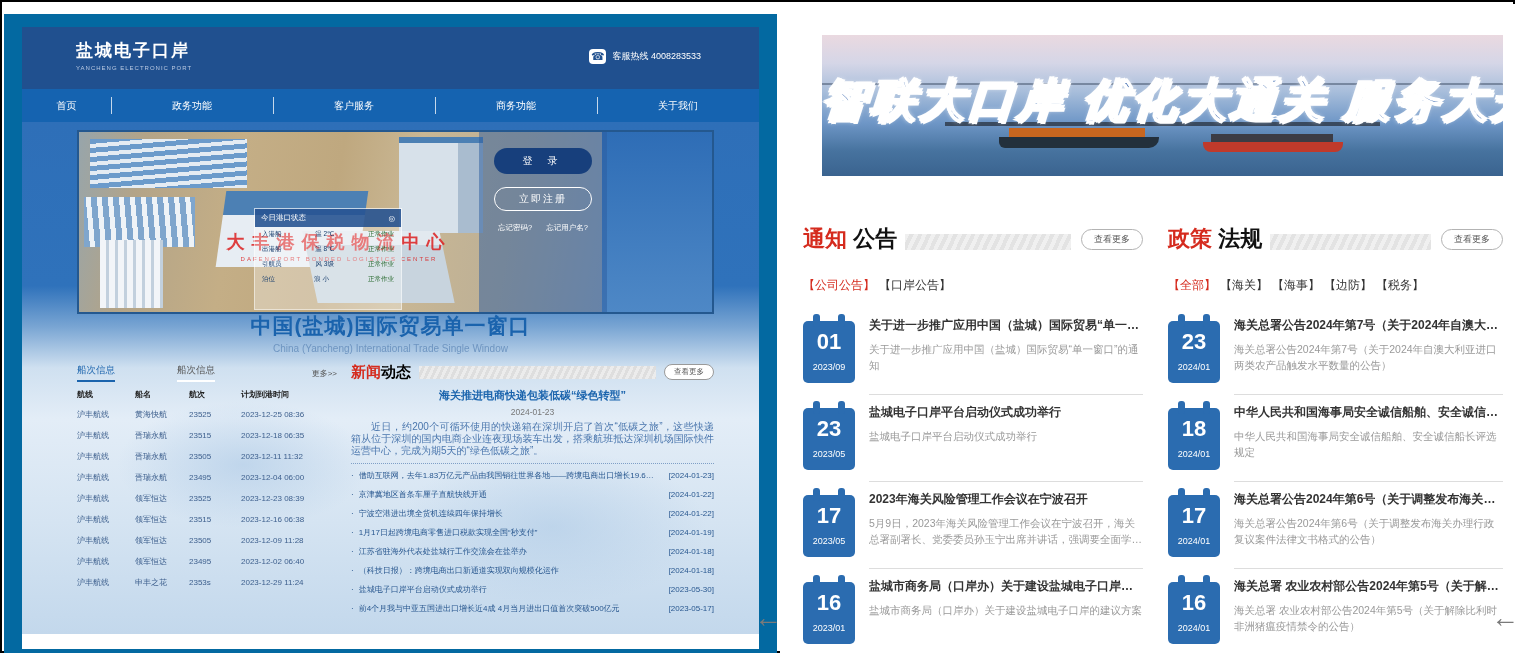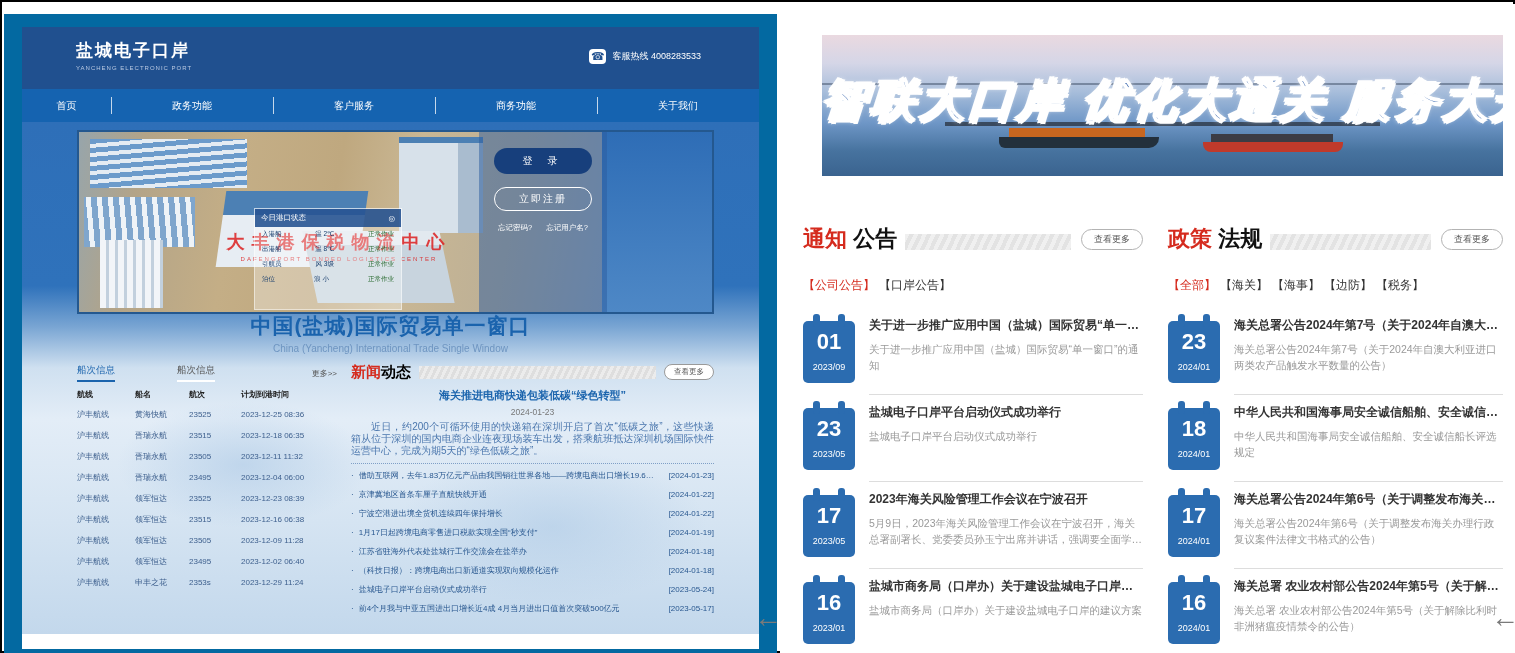--- a/index.html
+++ b/index.html
@@ -374,21 +374,21 @@
 
                 <div class="news-li">
                   <span class="dot">·</span>
                   <span class="tt">（科技日报）：跨境电商出口新通道实现双向规模化运作</span>
                   <span class="dt">[2024-01-18]</span>
                 </div>
 
                 <div class="news-li">
                   <span class="dot">·</span>
                   <span class="tt">盐城电子口岸平台启动仪式成功举行</span>
-                  <span class="dt">[2023-05-24]</span>
+                  <span class="dt">[2023-05-30]</span>
                 </div>
 
                 <div class="news-li">
                   <span class="dot">·</span>
                   <span class="tt">前4个月我与中亚五国进出口增长近4成 4月当月进出口值首次突破500亿元</span>
                   <span class="dt">[2023-05-17]</span>
                 </div>
 
             </div>
           </div>

